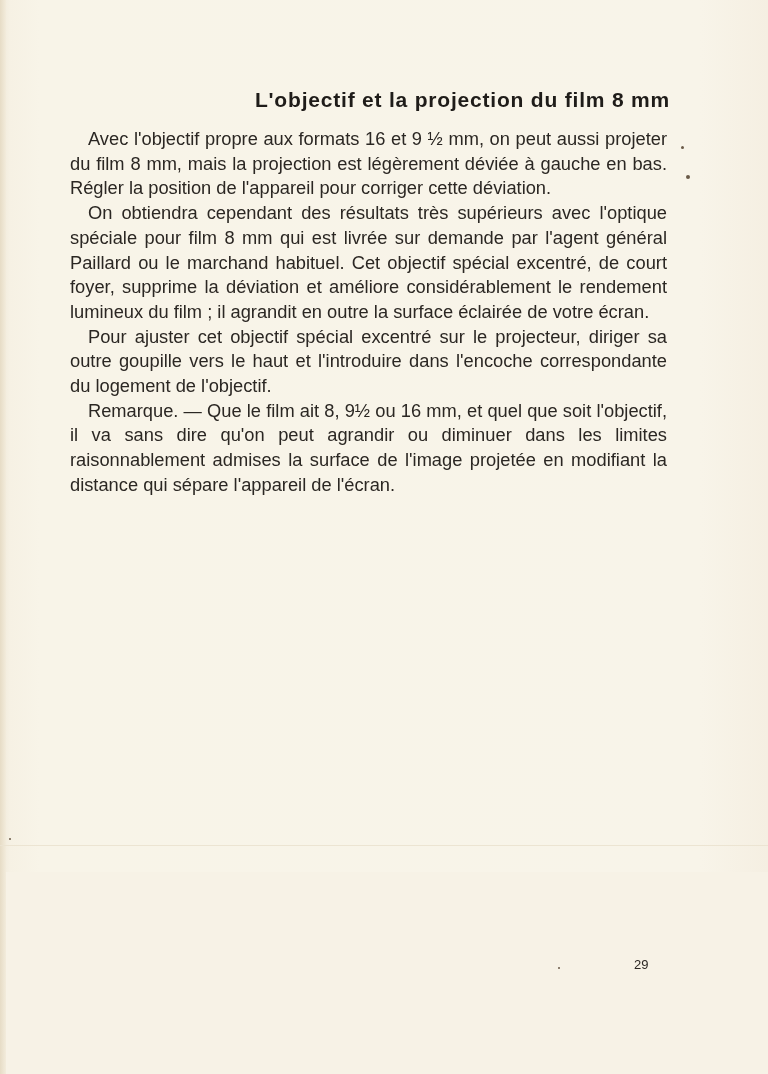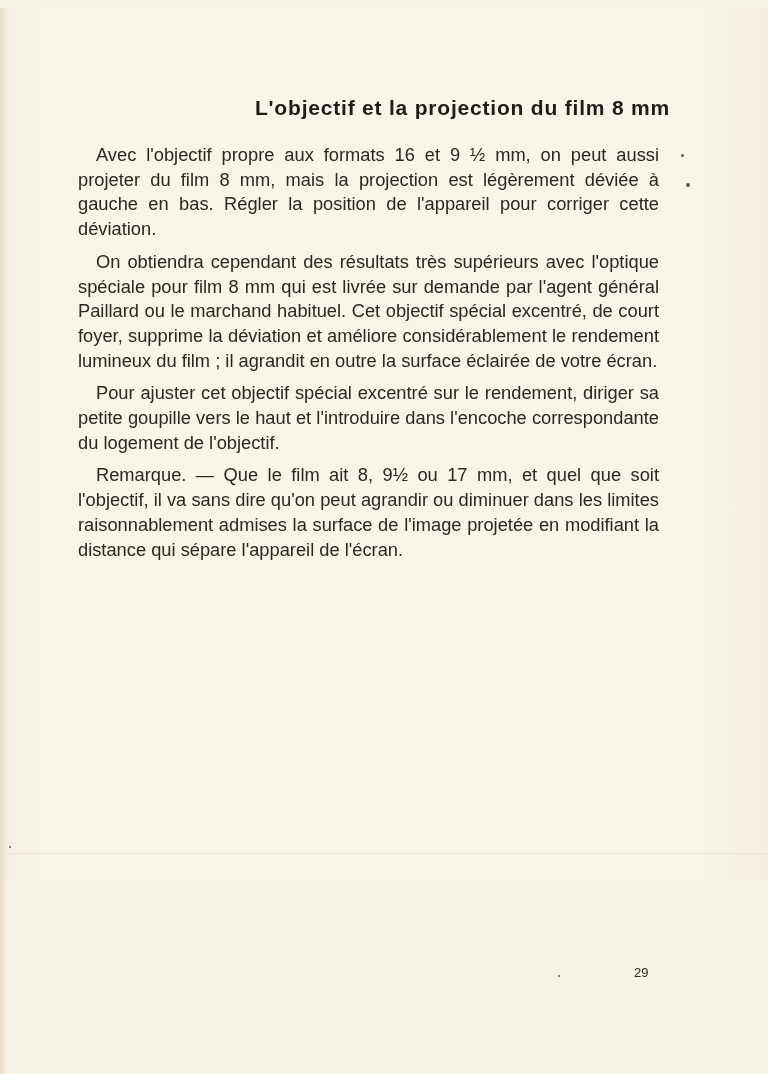--- a/index.html
+++ b/index.html
@@ -4,21 +4,21 @@
 <style>
   html, body { margin: 0; padding: 0; }
   body {
     width: 768px; height: 1074px; overflow: hidden;
     background: #f7f2e6;
     position: relative;
     font-family: "Liberation Sans", "DejaVu Sans", sans-serif;
     color: #2a2622;
   }
   .page {
-    position: absolute; left: 0; top: 8px; width: 768px; height: 872px;
+    position: absolute; left: 0; top: 0; width: 768px; height: 872px;
     background: linear-gradient(90deg, #efe8d8 0px, #f6f1e4 10px, #f8f4e8 40px, #f8f4e9 700px, #f5efe2 768px);
   }
   .spine {
     position: absolute; left: 0; top: 0; width: 6px; height: 1074px;
     background: linear-gradient(90deg, #e6dcc6, #f3ecdc);
   }
   .crease {
     position: absolute; left: 0; top: 845px; width: 768px; height: 1px;
     background: #ece4d2;
   }
@@ -27,41 +27,41 @@
     text-align: right;
     font-weight: bold; font-size: 21px; letter-spacing: 0.8px;
     color: #1f1c19;
   }
   .body-text {
     position: absolute; left: 70px; top: 127px; width: 597px;
     font-size: 18.3px; line-height: 24.7px;
     text-align: justify;
     color: #2b2723;
   }
-  .para { margin: 8px; text-indent: 18px; }
+  .para { margin: 0; text-indent: 18px; }
   .page-number {
     position: absolute; left: 634px; top: 957px;
     font-size: 13px; color: #2b2723;
   }
   .speck { position: absolute; background: #6a5a48; border-radius: 50%; }
 </style>
 </head>
 <body>
 
 <div class="page">
   <div class="spine"></div>
   <div class="crease"></div>
 
   <div class="title">L'objectif et la projection du film 8 mm</div>
 
   <div class="body-text">
     <p class="para">Avec l'objectif propre aux formats 16 et 9 ½ mm, on peut aussi projeter du film 8 mm, mais la projection est légèrement déviée à gauche en bas. Régler la position de l'appareil pour corriger cette déviation.</p>
     <p class="para">On obtiendra cependant des résultats très supérieurs avec l'optique spéciale pour film 8 mm qui est livrée sur demande par l'agent général Paillard ou le marchand habituel. Cet objectif spécial excentré, de court foyer, supprime la déviation et améliore considérablement le rendement lumineux du film ; il agrandit en outre la surface éclairée de votre écran.</p>
-    <p class="para">Pour ajuster cet objectif spécial excentré sur le rendement, diriger sa petite goupille vers le haut et l'introduire dans l'encoche correspondante du logement de l'objectif.</p>
-    <p class="para">Remarque. — Que le film ait 8, 9½ ou 17 mm, et quel que soit l'objectif, il va sans dire qu'on peut agrandir ou diminuer dans les limites raisonnablement admises la surface de l'image projetée en modifiant la distance qui sépare l'appareil de l'écran.</p>
+    <p class="para">Pour ajuster cet objectif spécial excentré sur le projecteur, diriger sa outre goupille vers le haut et l'introduire dans l'encoche correspondante du logement de l'objectif.</p>
+    <p class="para">Remarque. — Que le film ait 8, 9½ ou 16 mm, et quel que soit l'objectif, il va sans dire qu'on peut agrandir ou diminuer dans les limites raisonnablement admises la surface de l'image projetée en modifiant la distance qui sépare l'appareil de l'écran.</p>
   </div>
 
   <div class="page-number">29</div>
 
   <div class="speck" style="left:681px;top:146px;width:3px;height:3px;"></div>
   <div class="speck" style="left:686px;top:175px;width:4px;height:4px;"></div>
   <div class="speck" style="left:558px;top:967px;width:2px;height:2px;"></div>
   <div class="speck" style="left:9px;top:838px;width:2px;height:2px;"></div>
 </div>
 

